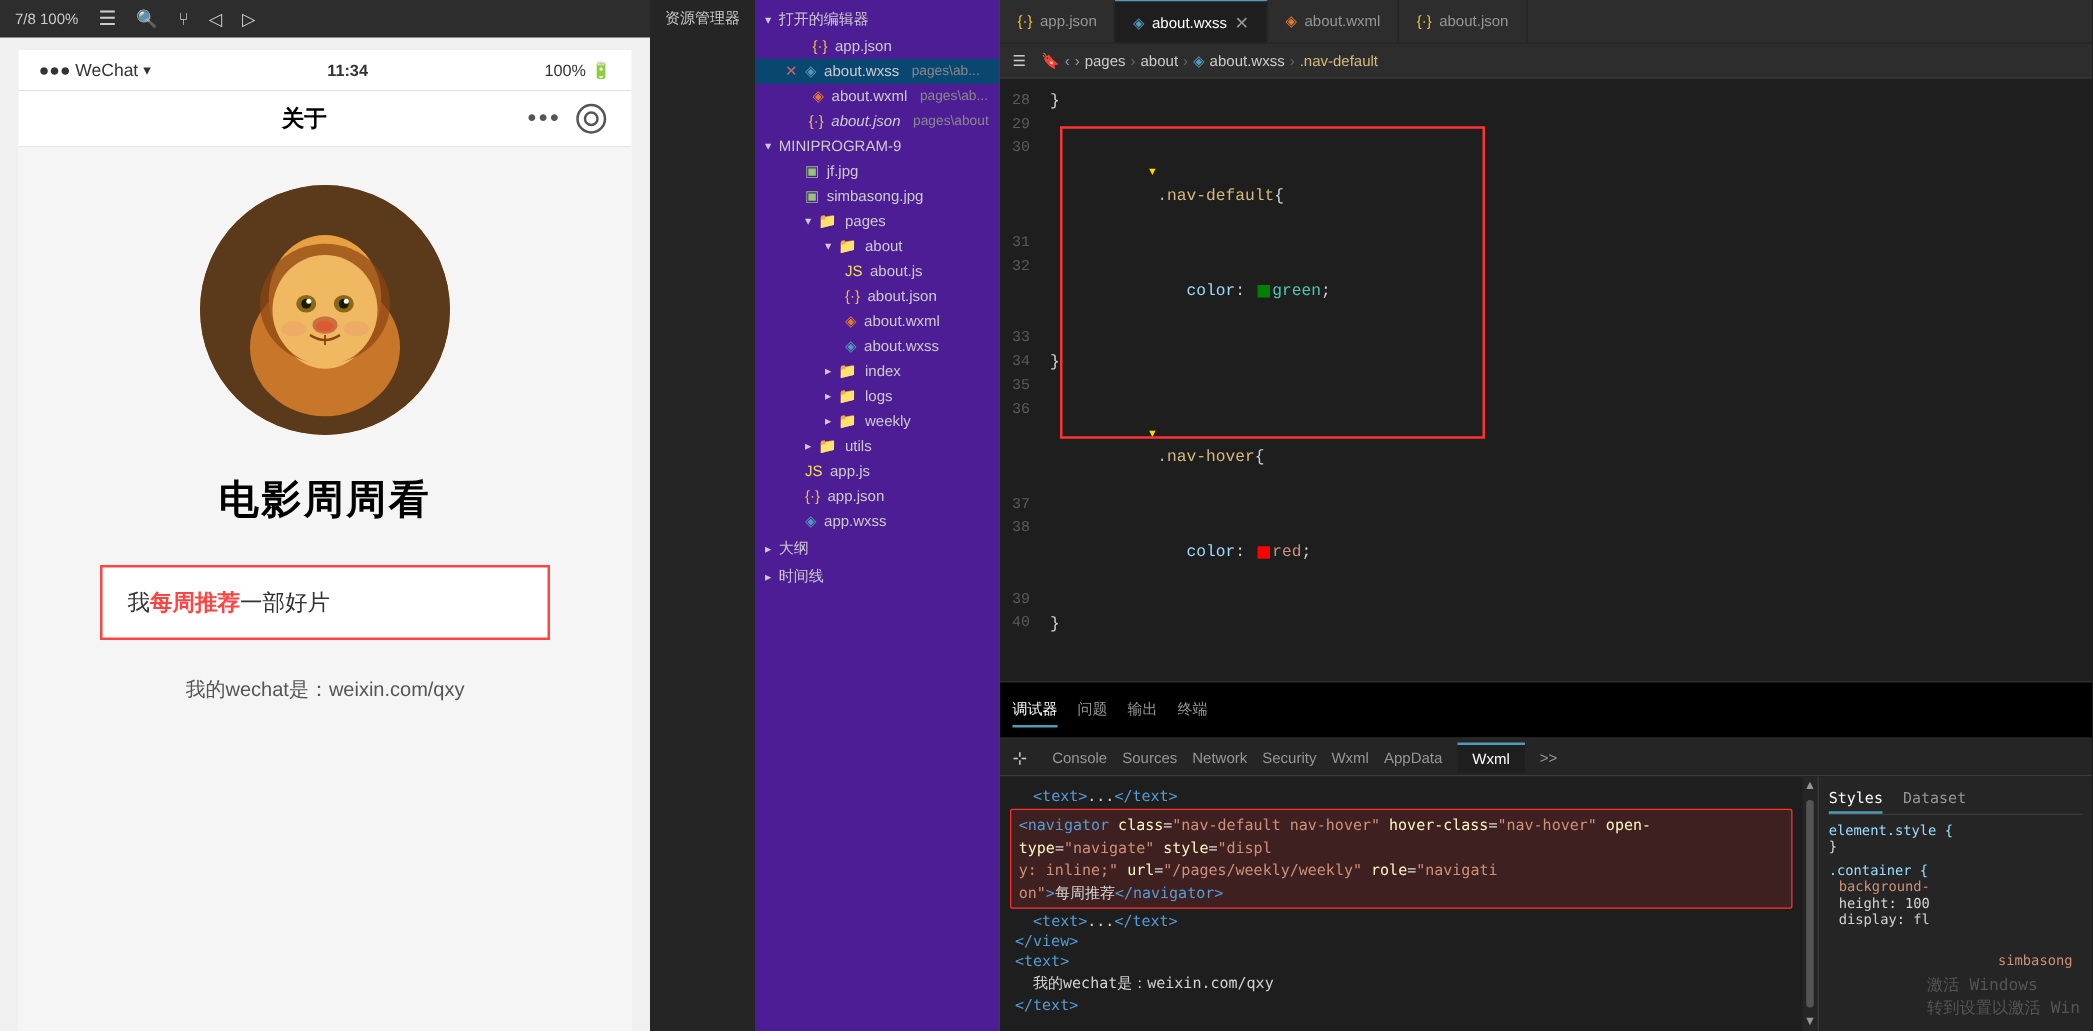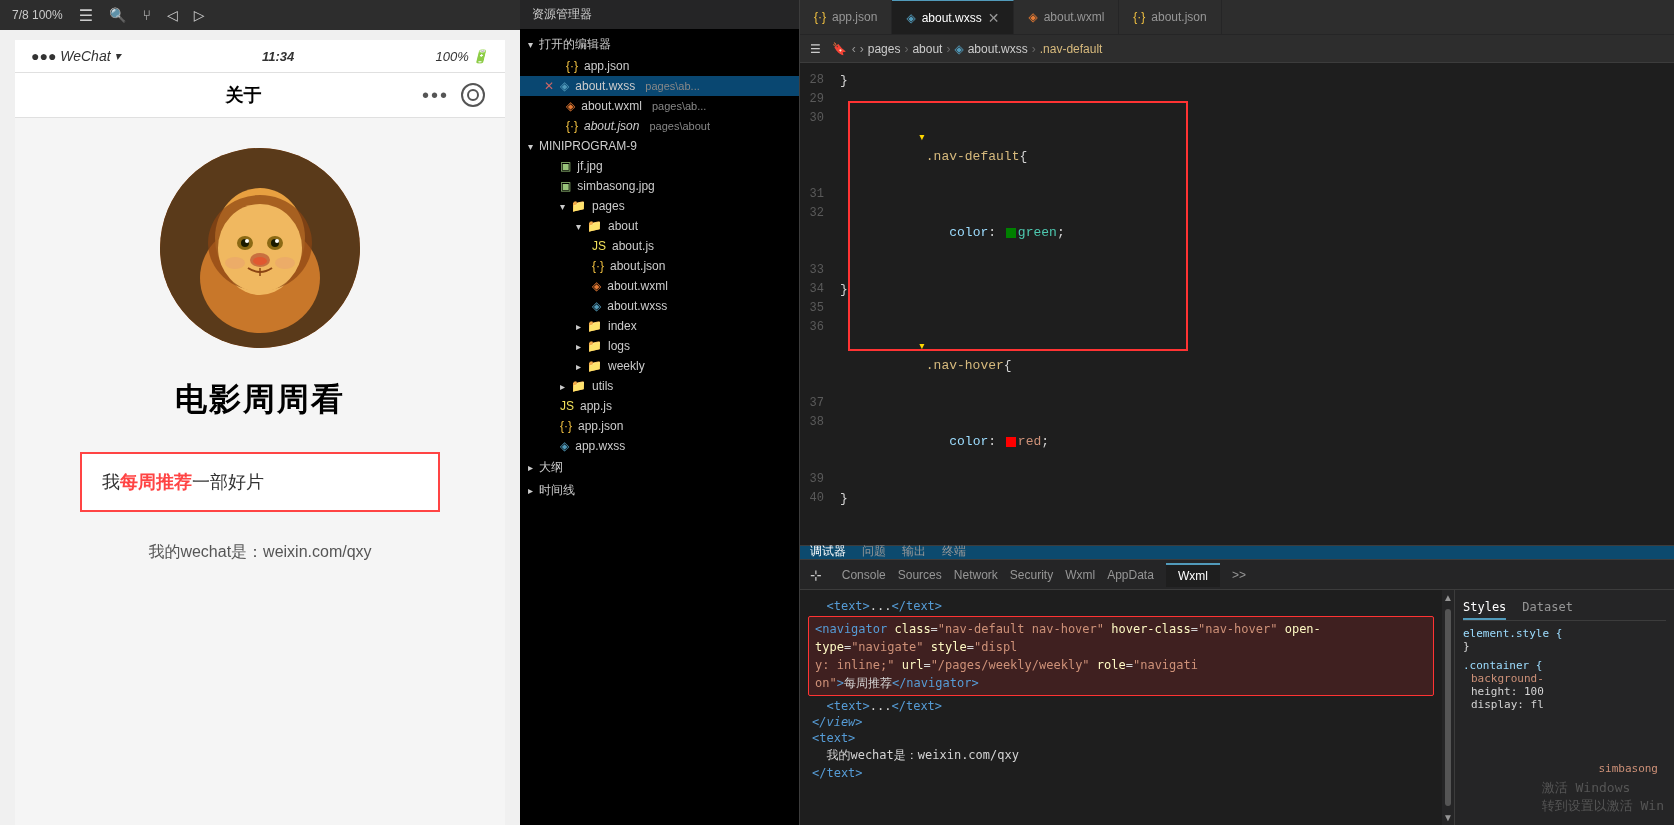--- a/index.html
+++ b/index.html
@@ -26,21 +26,20 @@
     .phone-status-bar {
       width: 100%;
       background: white;
       display: flex;
       justify-content: space-between;
       align-items: center;
       padding: 8px 16px;
       font-size: 13px;
       color: #333;
       border-bottom: 1px solid #e0e0e0;
-      font-style: italic;
     }
 
     .phone-nav-bar {
       width: 100%;
       background: white;
       display: flex;
       align-items: center;
       justify-content: space-between;
       padding: 10px 20px;
       border-bottom: 1px solid #e0e0e0;
@@ -115,23 +114,22 @@
 
     .wechat-text {
       font-size: 16px;
       color: #555;
     }
 
     
     .middle-panel {
       width: 280px;
       min-width: 280px;
-      background: #000000;
-      display: flex;
-      flex-direction: column;
+      background: #4c1d95;
+      display: flex;
       border-right: 1px solid #3c3c3c;
     }
 
     .resource-manager-label {
       color: #cccccc;
       font-size: 12px;
       padding: 6px 12px;
       background: #252526;
     }
 
@@ -314,22 +312,22 @@
       height: 280px;
       background: #1e1e1e;
       border-top: 1px solid #3c3c3c;
       display: flex;
       flex-direction: column;
     }
 
     .bottom-tabs {
       display: flex;
       align-items: center;
-      height: 14px;
-      background: #0c4a6e;
+      height: 45px;
+      background: #000000;
       border-bottom: 1px solid #3c3c3c;
       padding: 0 10px;
       gap: 16px;
     }
 
     .bottom-tab {
       font-size: 12px;
       color: #969696;
       cursor: pointer;
       padding: 4px 0;
@@ -820,21 +818,21 @@
           </div>
 
           <div style="background:rgba(255,50,50,0.15); border:1px solid #ff3333; padding:3px 6px; margin:2px 0; border-radius:2px; font-size:12px; color:#d4d4d4; line-height:1.5;">
             <span class="html-tag">&lt;navigator </span><span class="html-attr">class</span>=<span class="html-value">"nav-default nav-hover"</span> <span class="html-attr">hover-class</span>=<span class="html-value">"nav-hover"</span> <span class="html-attr">open-type</span>=<span class="html-value">"navigate"</span> <span class="html-attr">style</span>=<span class="html-value">"displ</span><br>
             <span class="html-value">y: inline;"</span> <span class="html-attr">url</span>=<span class="html-value">"/pages/weekly/weekly"</span> <span class="html-attr">role</span>=<span class="html-value">"navigati</span><br>
             <span class="html-value">on"</span><span class="html-tag">&gt;</span>每周推荐<span class="html-tag">&lt;/navigator&gt;</span>
           </div>
           <div style="padding: 1px 4px; color:#d4d4d4; font-size:12px;">
             &nbsp;&nbsp;<span class="html-tag">&lt;text&gt;</span>...<span class="html-tag">&lt;/text&gt;</span>
           </div>
-          <div style="padding: 1px 4px; color:#d4d4d4; font-size:12px;font-style:italic;">
+          <div style="padding: 1px 4px; color:#d4d4d4; font-size:12px;">
             <span class="html-tag">&lt;/view&gt;</span>
           </div>
           <div style="padding: 1px 4px; color:#d4d4d4; font-size:12px;">
             <span class="html-tag">&lt;text&gt;</span>
           </div>
           <div style="padding: 1px 4px; color:#d4d4d4; font-size:12px;">
             &nbsp;&nbsp;我的wechat是：weixin.com/qxy
           </div>
           <div style="padding: 1px 4px; color:#d4d4d4; font-size:12px;">
             <span class="html-tag">&lt;/text&gt;</span>

